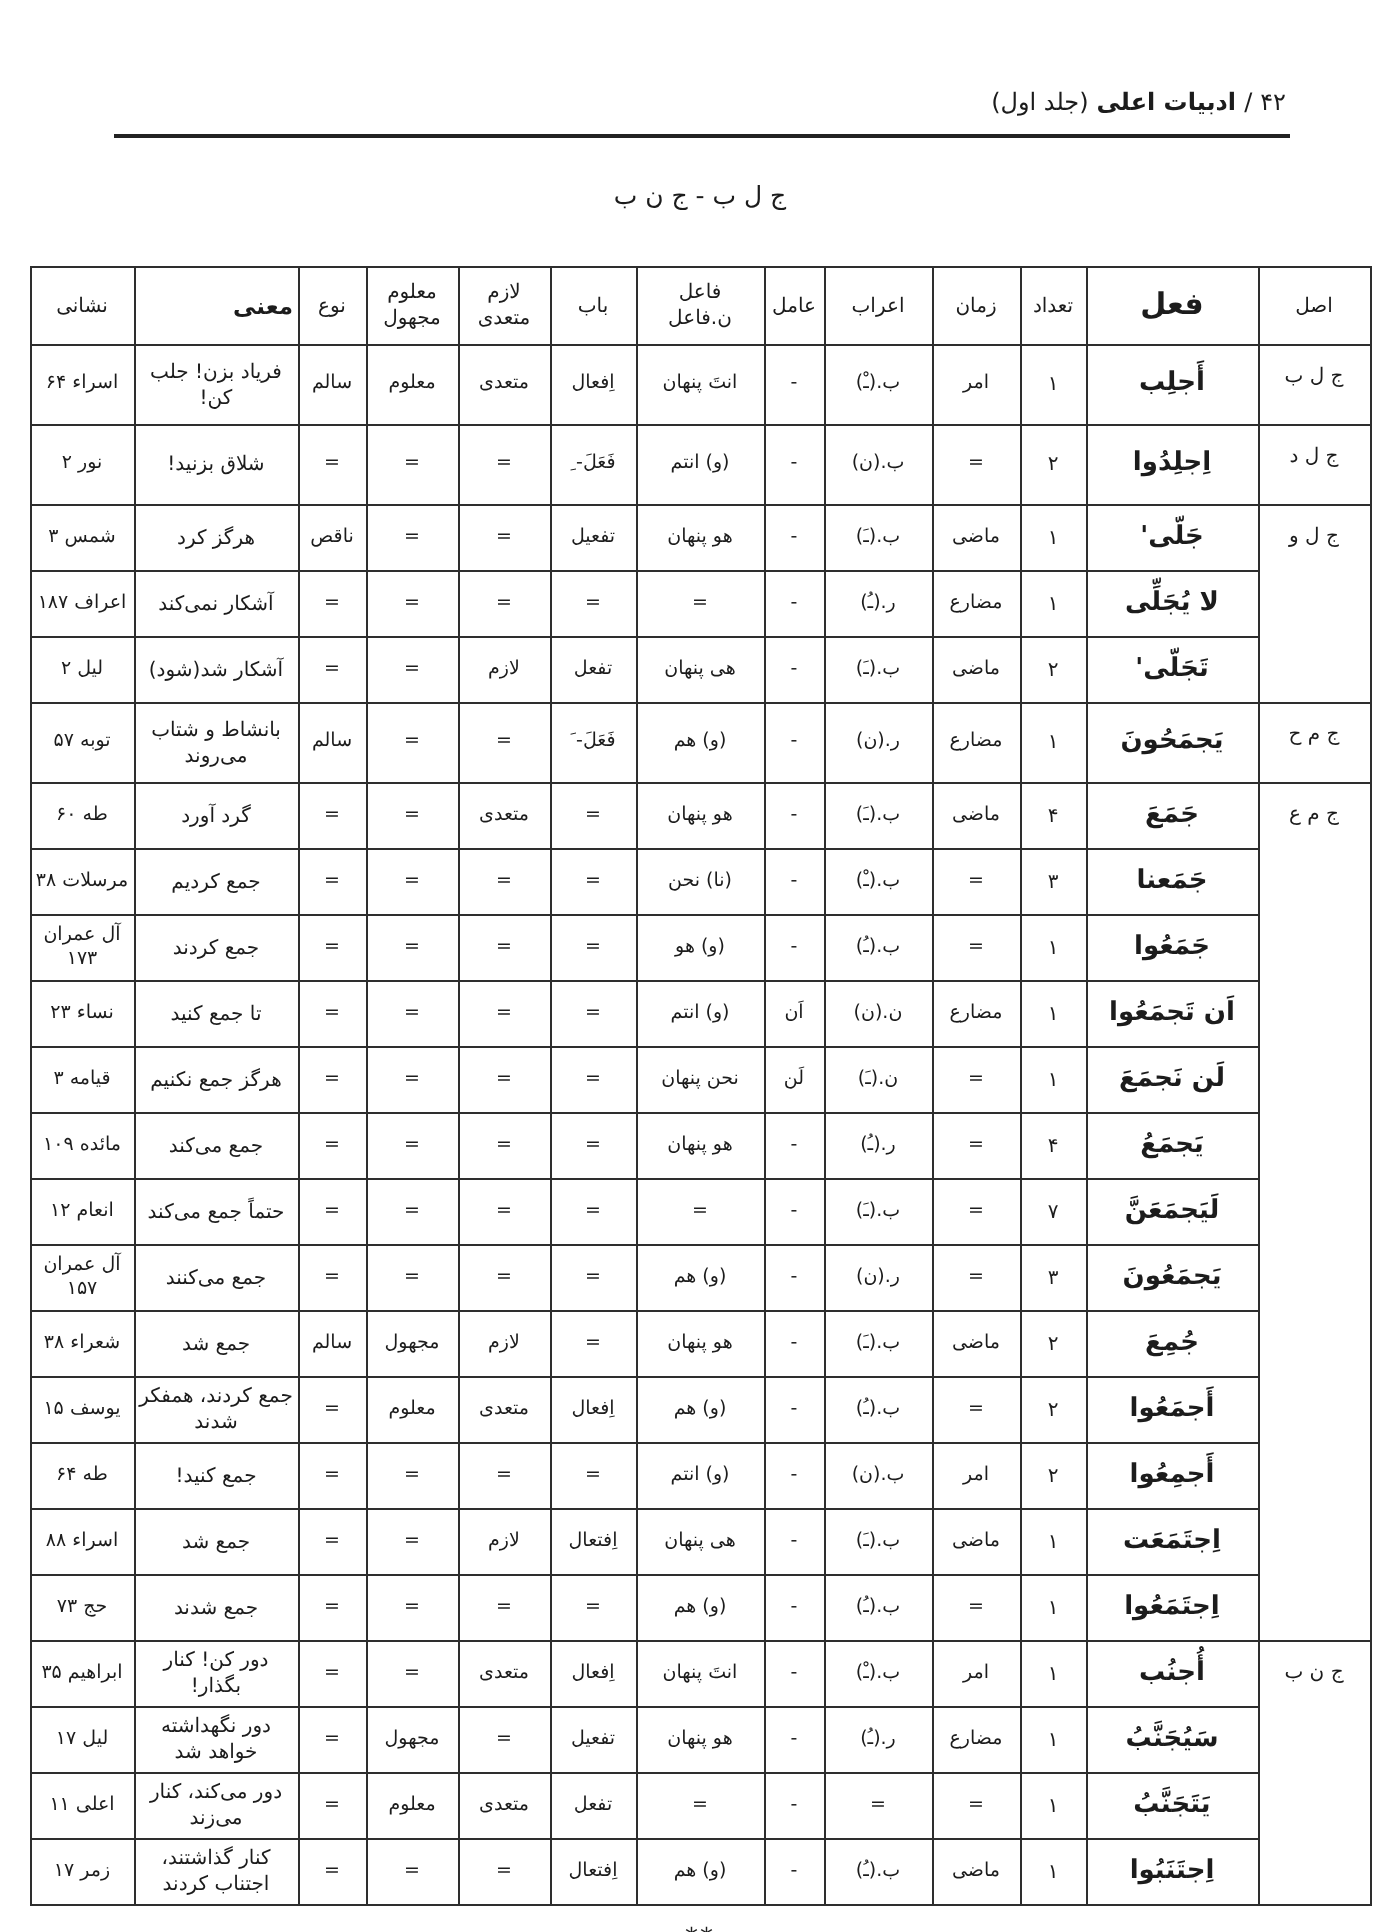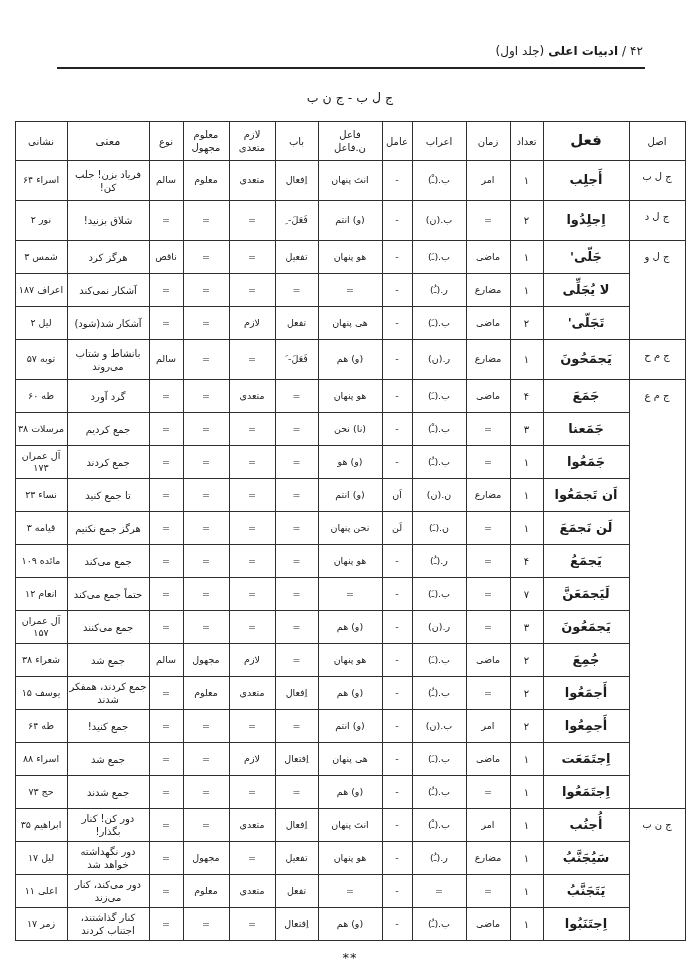--- a/index.html
+++ b/index.html
@@ -9,33 +9,33 @@
   }
   .page{width:700px;height:966px;position:relative;background:#fff;}
   .page-header{
     direction:rtl;display:flex;align-items:baseline;gap:4px;
     padding:44px 57px 9px 0;font-size:12px;
   }
   .page-header .bold{font-weight:bold;}
   .header-rule{height:2px;background:#222;margin:0 55px 0 57px;}
   .table-title{
     text-align:center;direction:rtl;font-size:12.5px;letter-spacing:2px;
-    margin-top:21px;margin-bottom:16px;
+    margin-top:21px;margin-bottom:28px;
   }
   table.verb-table{
     direction:rtl;border-collapse:collapse;table-layout:fixed;
     width:614px;margin:0 auto;background:#fff;
   }
   .verb-table th,.verb-table td{
     border:1.6px solid #2e2e2e;text-align:center;vertical-align:middle;
     padding:2px 2px;font-size:9.5px;line-height:1.3;overflow:hidden;
   }
   .verb-table thead th{height:34px;font-weight:normal;font-size:10px;white-space:pre-line;}
   .verb-table th.h-fel{font-size:15px;font-weight:bold;}
-  .verb-table th.h-mani{font-size:11.5px;font-weight:normal;}
+  .verb-table th.h-mani{font-size:11.5px;font-weight:bold;text-align:right;}
   .verb-table tbody td{height:28px;}
   .verb-table td.c-fel{font-size:13px;font-weight:bold;}
   .verb-table td.c-asl{vertical-align:top;padding-top:9px;font-size:10px;letter-spacing:1px;text-align:center;}
   .verb-table td.c-tedad{font-size:10px;}
   .verb-table td.c-zaman{font-size:9.5px;}
   .verb-table td.c-erab{font-size:9.5px;}
   .verb-table td.c-mani{font-size:10px;}
   .verb-table td.c-neshani{font-size:9.5px;}
   .footer-mark{text-align:center;font-size:13px;margin-top:9px;letter-spacing:1px;}
 </style>

